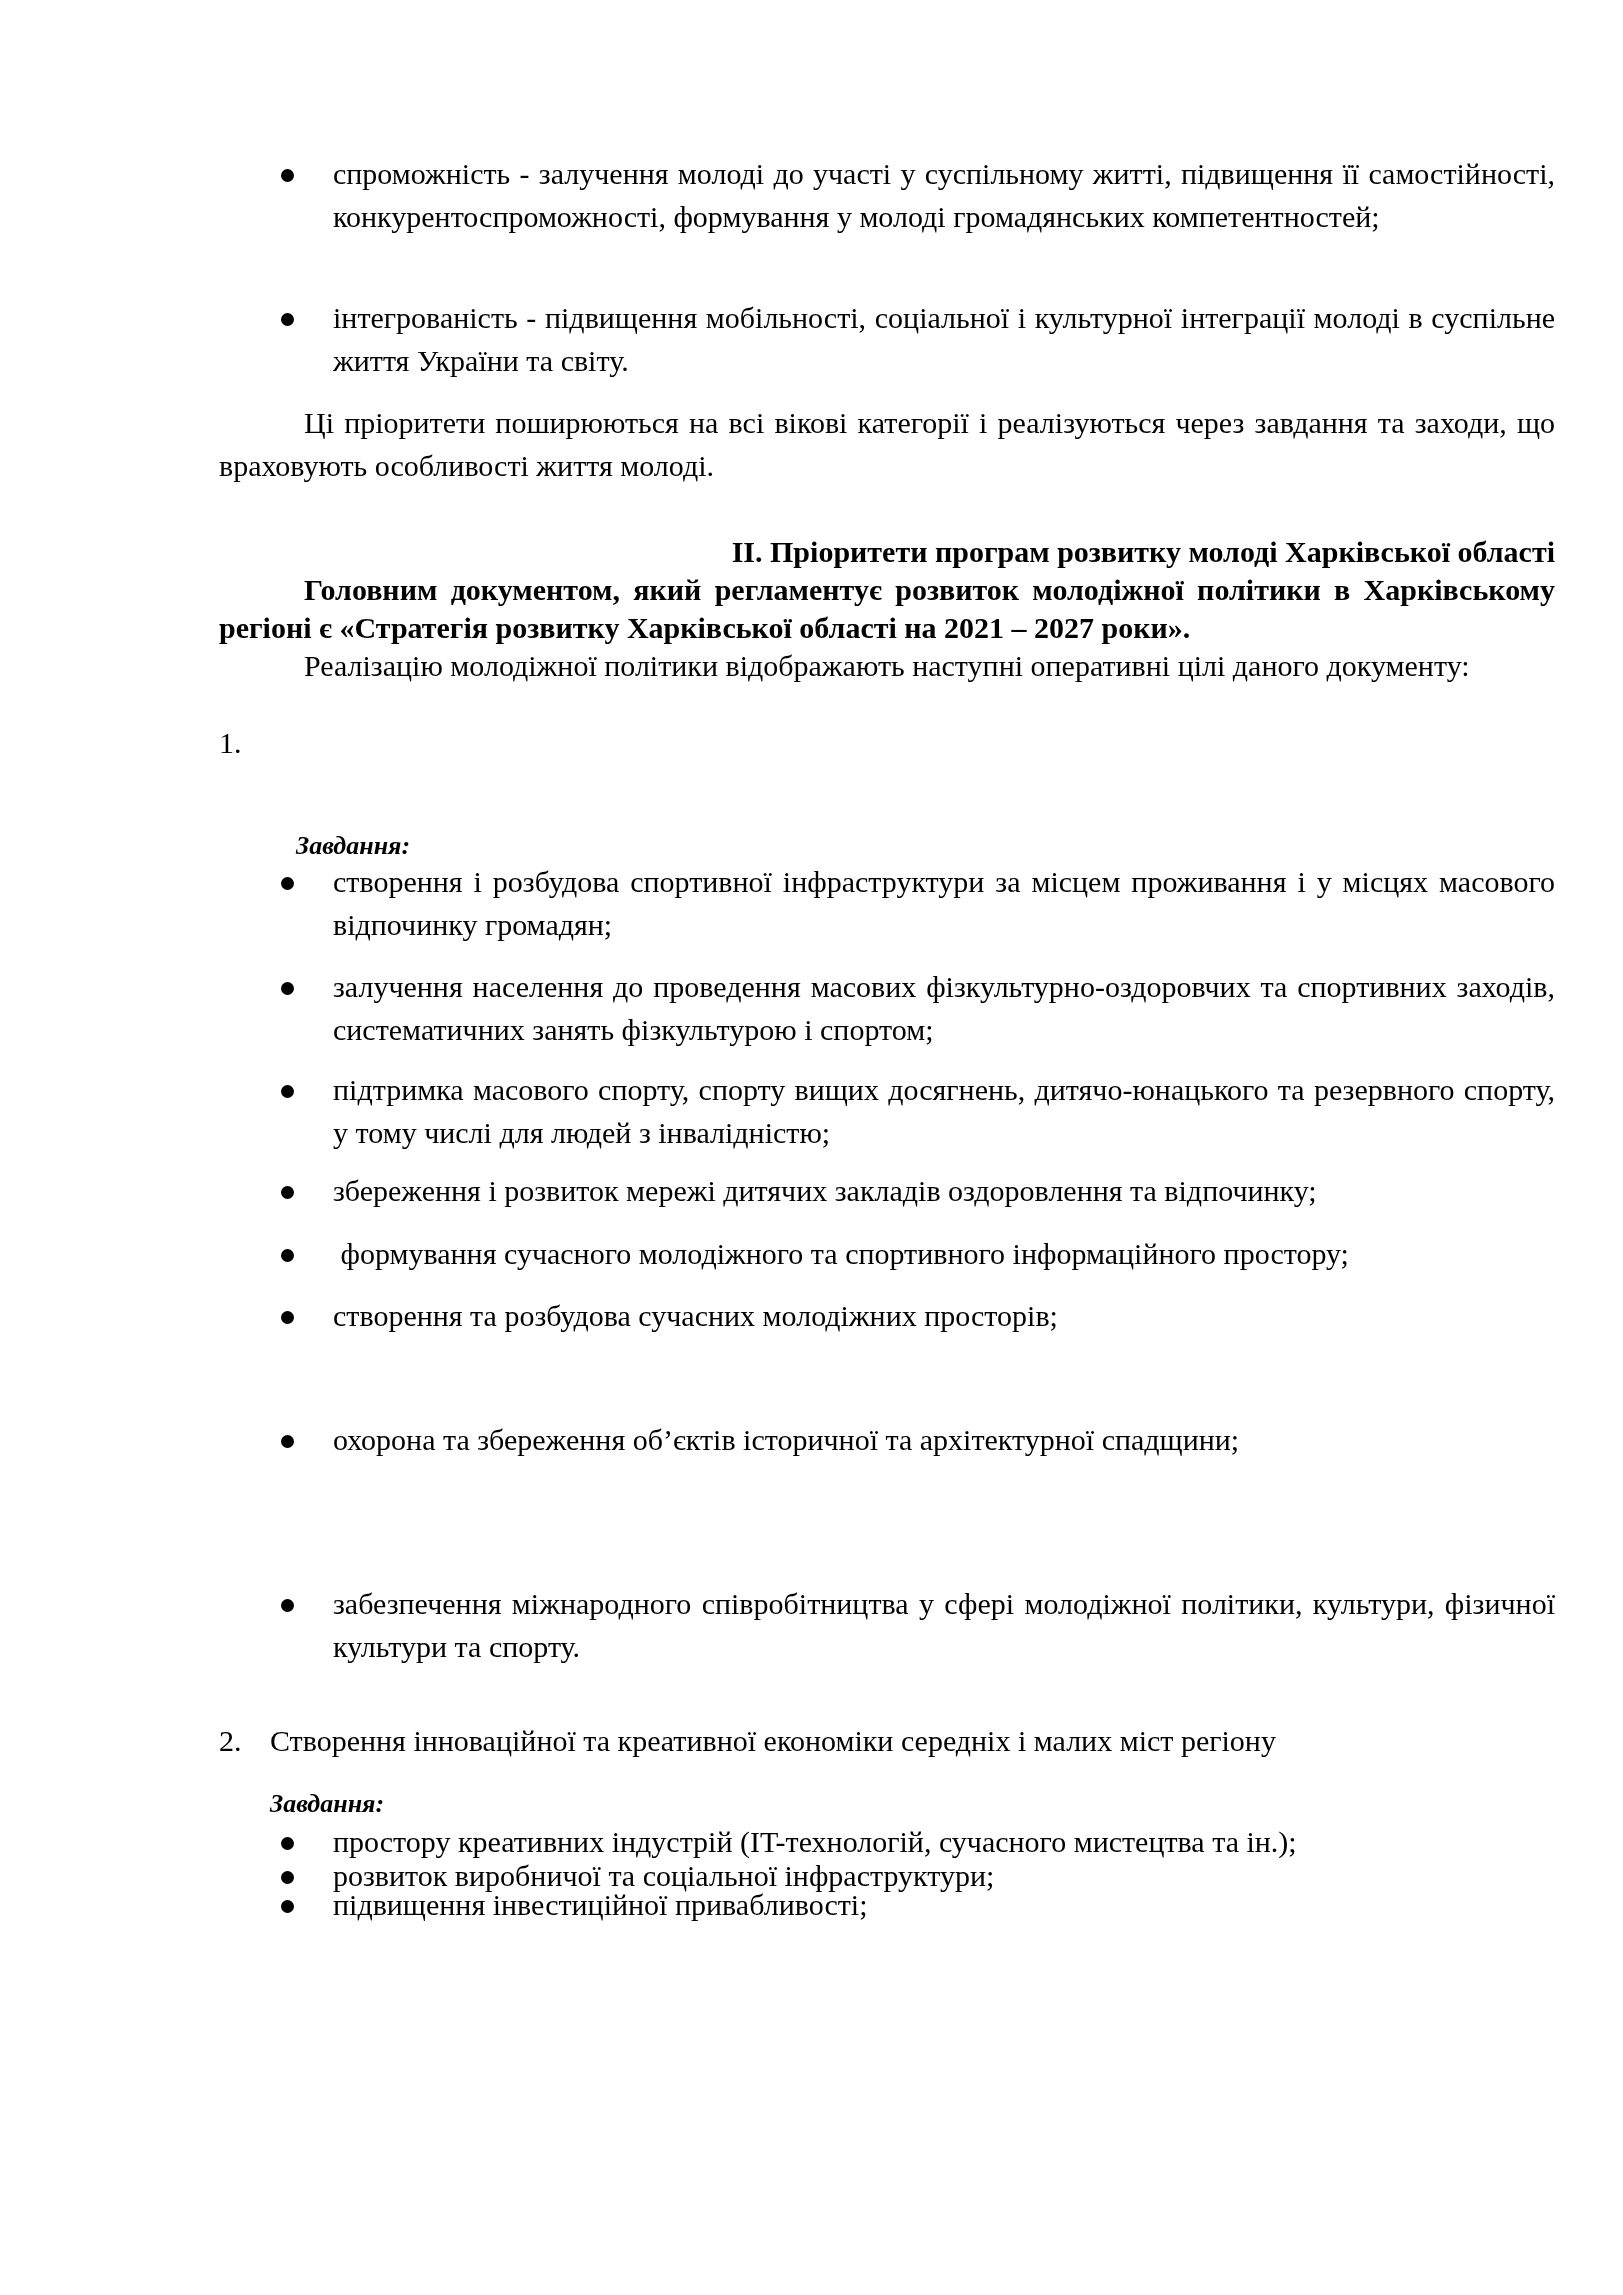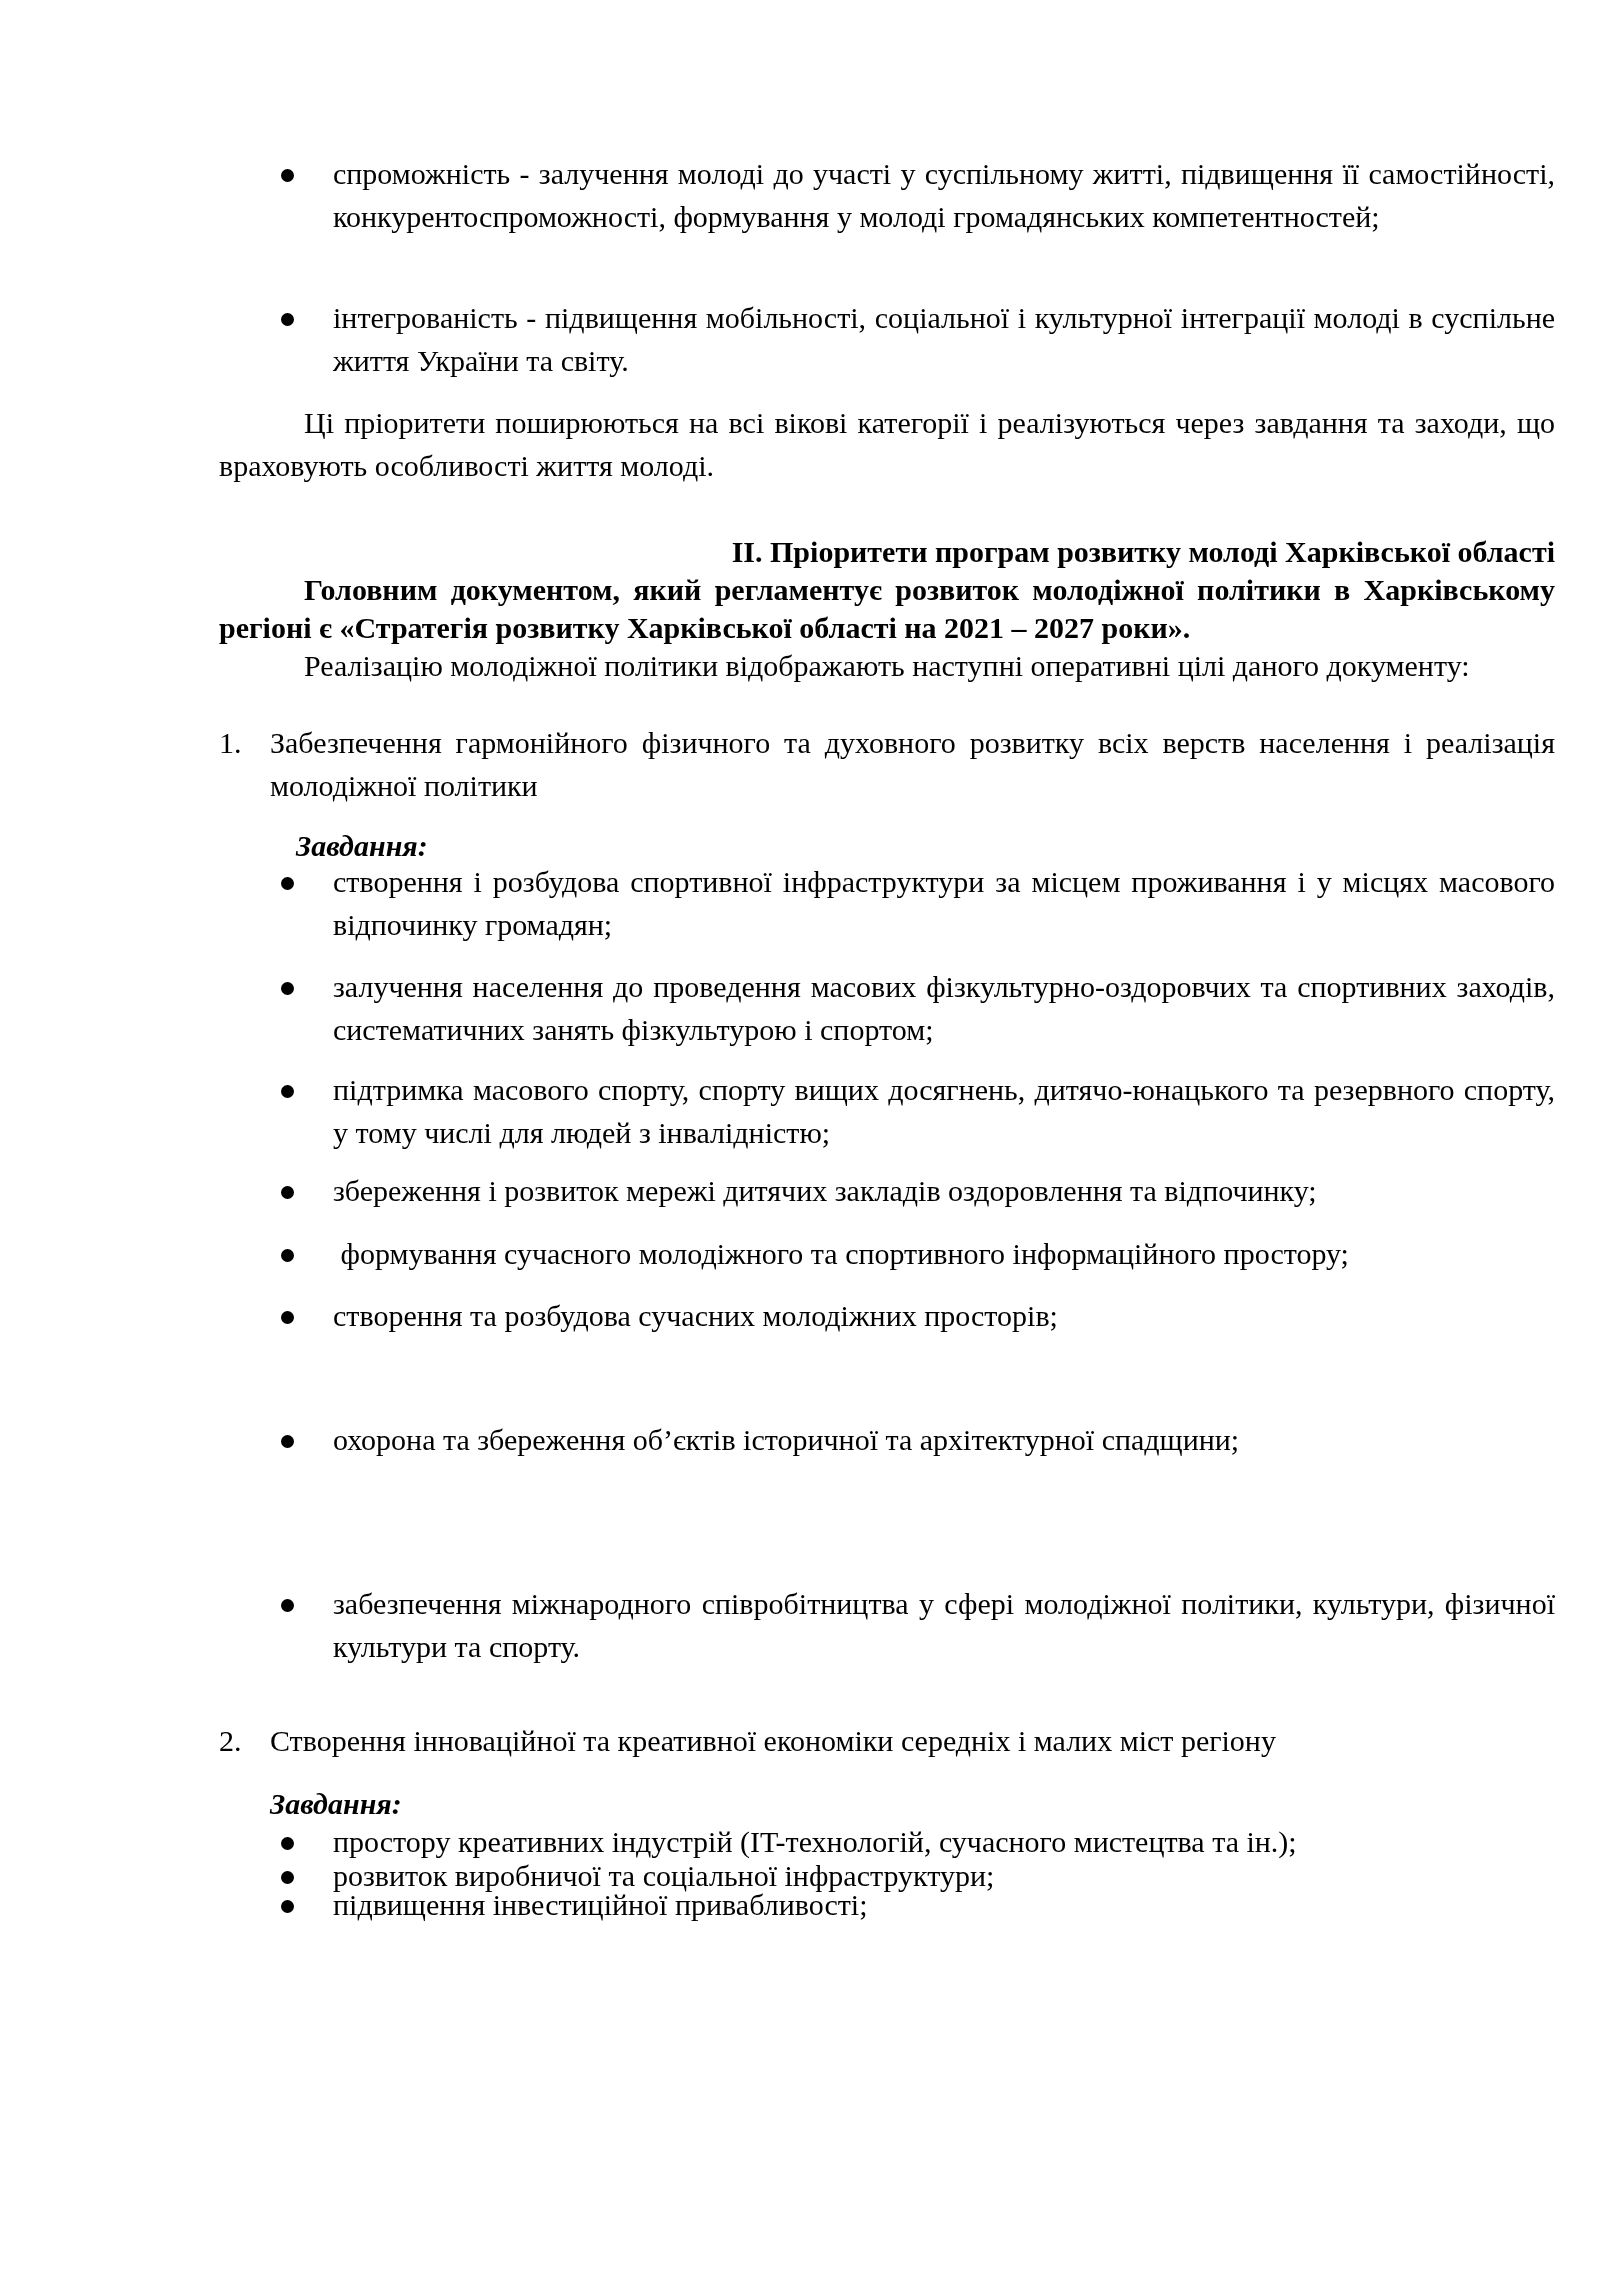--- a/index.html
+++ b/index.html
@@ -6,21 +6,21 @@
   body { width: 1623px; height: 2295px; position: relative; overflow: hidden;
          font-family: "Liberation Serif", "DejaVu Serif", serif; color: #000; }
   .page { position: absolute; left: 0; top: 0; width: 1623px; height: 2295px; }
   .abs { position: absolute; }
   .txt { font-size: 30px; line-height: 43px; }
   .just { text-align: justify; text-align-last: left; }
   .bullet-item { position: absolute; left: 281px; width: 1274px; }
   .bullet-dot { position: absolute; left: 0; top: 17px; width: 13px; height: 13px; border-radius: 50%; background: #000; }
   .bullet-text { position: absolute; left: 52px; width: 1222px; font-size: 30px; line-height: 43px; text-align: justify; text-align-last: left; }
   .heading { font-weight: bold; text-align: right; font-size: 30px; line-height: 39px; }
-  .task-label { font-weight: bold; font-style: italic; font-size: 30px; line-height: 39px; }
+  .task-label { font-weight: bold; font-style: italic; font-size: 26px; line-height: 39px; }
   .numbered { position: absolute; left: 219px; width: 1336px; }
   .num { position: absolute; left: 0; top: 0; font-size: 30px; line-height: 43px; }
   .num-text { position: absolute; left: 51px; width: 1285px; font-size: 30px; line-height: 43px; text-align: justify; text-align-last: left; }
 </style>
 </head>
 <body>
 
 <div class="page">
 
   <div class="bullet-item" style="top:152px; height:131px;">
@@ -34,21 +34,20 @@
 
   <div class="abs txt just" style="left:219px; top:401px; width:1336px; text-indent:85px;">Ці пріоритети поширюються на всі вікові категорії і реалізуються через завдання та заходи, що враховують особливості життя молоді.</div>
 
   <div class="abs heading" style="left:219px; top:532px; width:1336px;">ІІ. Пріоритети програм розвитку молоді Харківської області</div>
 
   <div class="abs just" style="left:219px; top:571px; width:1336px; text-indent:85px; font-size:30px; line-height:38px;font-weight:bold;">Головним документом, який регламентує розвиток молодіжної політики в Харківському регіоні є «Стратегія розвитку Харківської області на 2021 – 2027 роки».</div>
   <div class="abs just" style="left:219px; top:647px; width:1336px; text-indent:85px; font-size:30px; line-height:38px;">Реалізацію молодіжної політики відображають наступні оперативні цілі даного документу:</div>
 
   <div class="numbered" style="top:721px; height:92px;">
     <span class="num">1.</span>
-    <div class="num-text">Забезпечення гармонійного фізичного та духовного розвитку всіх верств населення і реалізація молодіжної політики</div>
   </div>
   <div class="abs task-label" style="left:296px; top:826px;">Завдання:</div>
 
   <div class="bullet-item" style="top:860px; height:92px;">
     <span class="bullet-dot"></span>
     <div class="bullet-text">створення і розбудова спортивної інфраструктури за місцем проживання і у місцях масового відпочинку громадян;</div>
   </div>
   <div class="bullet-item" style="top:965px; height:92px;">
     <span class="bullet-dot"></span>
     <div class="bullet-text">залучення населення до проведення масових фізкультурно-оздоровчих та спортивних заходів, систематичних занять фізкультурою і спортом;</div>

